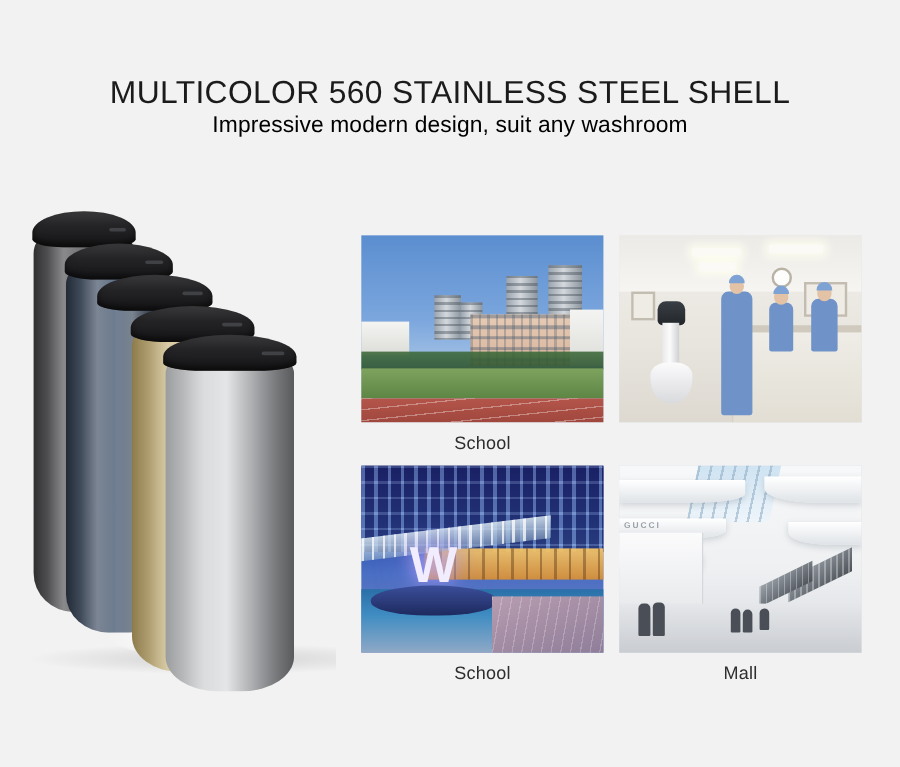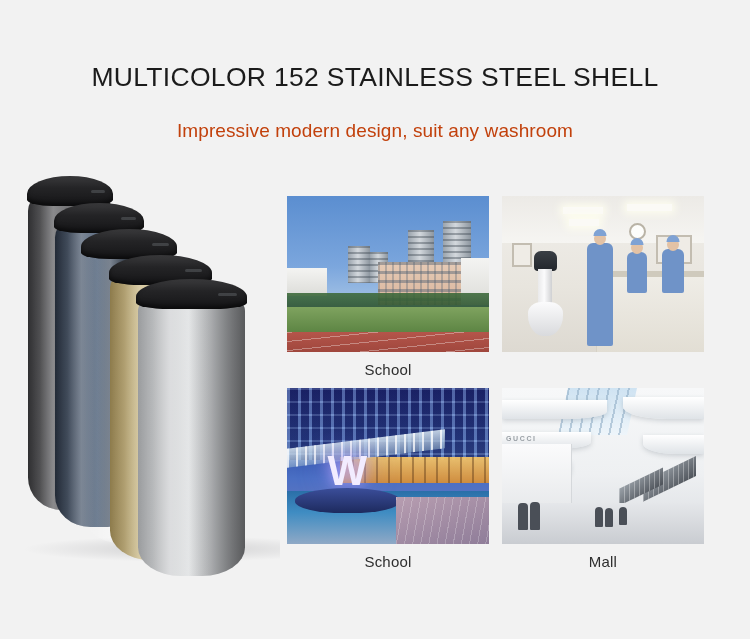--- a/index.html
+++ b/index.html
@@ -25,24 +25,24 @@
   }
   #headline {
     font-size: 26.5px;
     font-weight: 400;
     letter-spacing: 0.3px;
     color: #1b1b1b;
     line-height: 1.15;
     white-space: nowrap;
   }
   #subhead {
-    margin-top: 28px;
+    margin-top: 2px;
     font-size: 19px;
     font-weight: 400;
-    color: #c2410c;
+    color: #000000;
     letter-spacing: 0.1px;
     white-space: nowrap;
   }
 
   
   #product-panel {
     position: absolute;
     left: 0; top: 160px;
     width: 300px; height: 430px;
   }
@@ -136,21 +136,21 @@
   #cluster-shadow {
     position: absolute;
     left: 22px; bottom: 28px;
     width: 258px; height: 26px;
     background: radial-gradient(ellipse at 62% 50%, rgba(110,110,115,.26) 0%, rgba(110,110,115,0) 70%);
   }
 
   
   #photo-grid {
     position: absolute;
-    left: 287px;
+    left: 301px;
     top: 196px;
     width: 417px;
   }
   .grid-row {
     display: flex;
     gap: 13px;
   }
   .grid-row + .grid-row { margin-top: 0; }
   .cell { width: 202px; }
   .photo {
@@ -253,21 +253,21 @@
   .shopper{position:absolute;background:#4a4f57;border-radius:4px 4px 1px 1px;}
   .store-sign{position:absolute;left:2%;top:30%;font-size:7px;letter-spacing:1.6px;
     color:#9aa0a6;font-weight:700;}
   .storefront{position:absolute;left:0;top:36%;width:34%;height:44%;
     background:linear-gradient(180deg,#fbfbfc,#e6e8ea);border-right:1px solid #d5d8db;}
 </style>
 </head>
 <body>
 
 <div id="header">
-  <div id="headline">MULTICOLOR 152 STAINLESS STEEL SHELL</div>
+  <div id="headline">MULTICOLOR 560 STAINLESS STEEL SHELL</div>
   <div id="subhead">Impressive modern design, suit any washroom</div>
 </div>
 
 <div id="product-panel">
 
   <div class="dryer" style="left:28px; top:25px; width:84px; height:325px; z-index:1;">
     <div class="body" style="background:linear-gradient(90deg,#2f2f31 0%,#5c5c5f 34%,#6d6d70 50%,#3a3a3c 78%,#232325 100%);">
       <div class="gloss"></div>
     </div>
     <div class="cap"></div>

